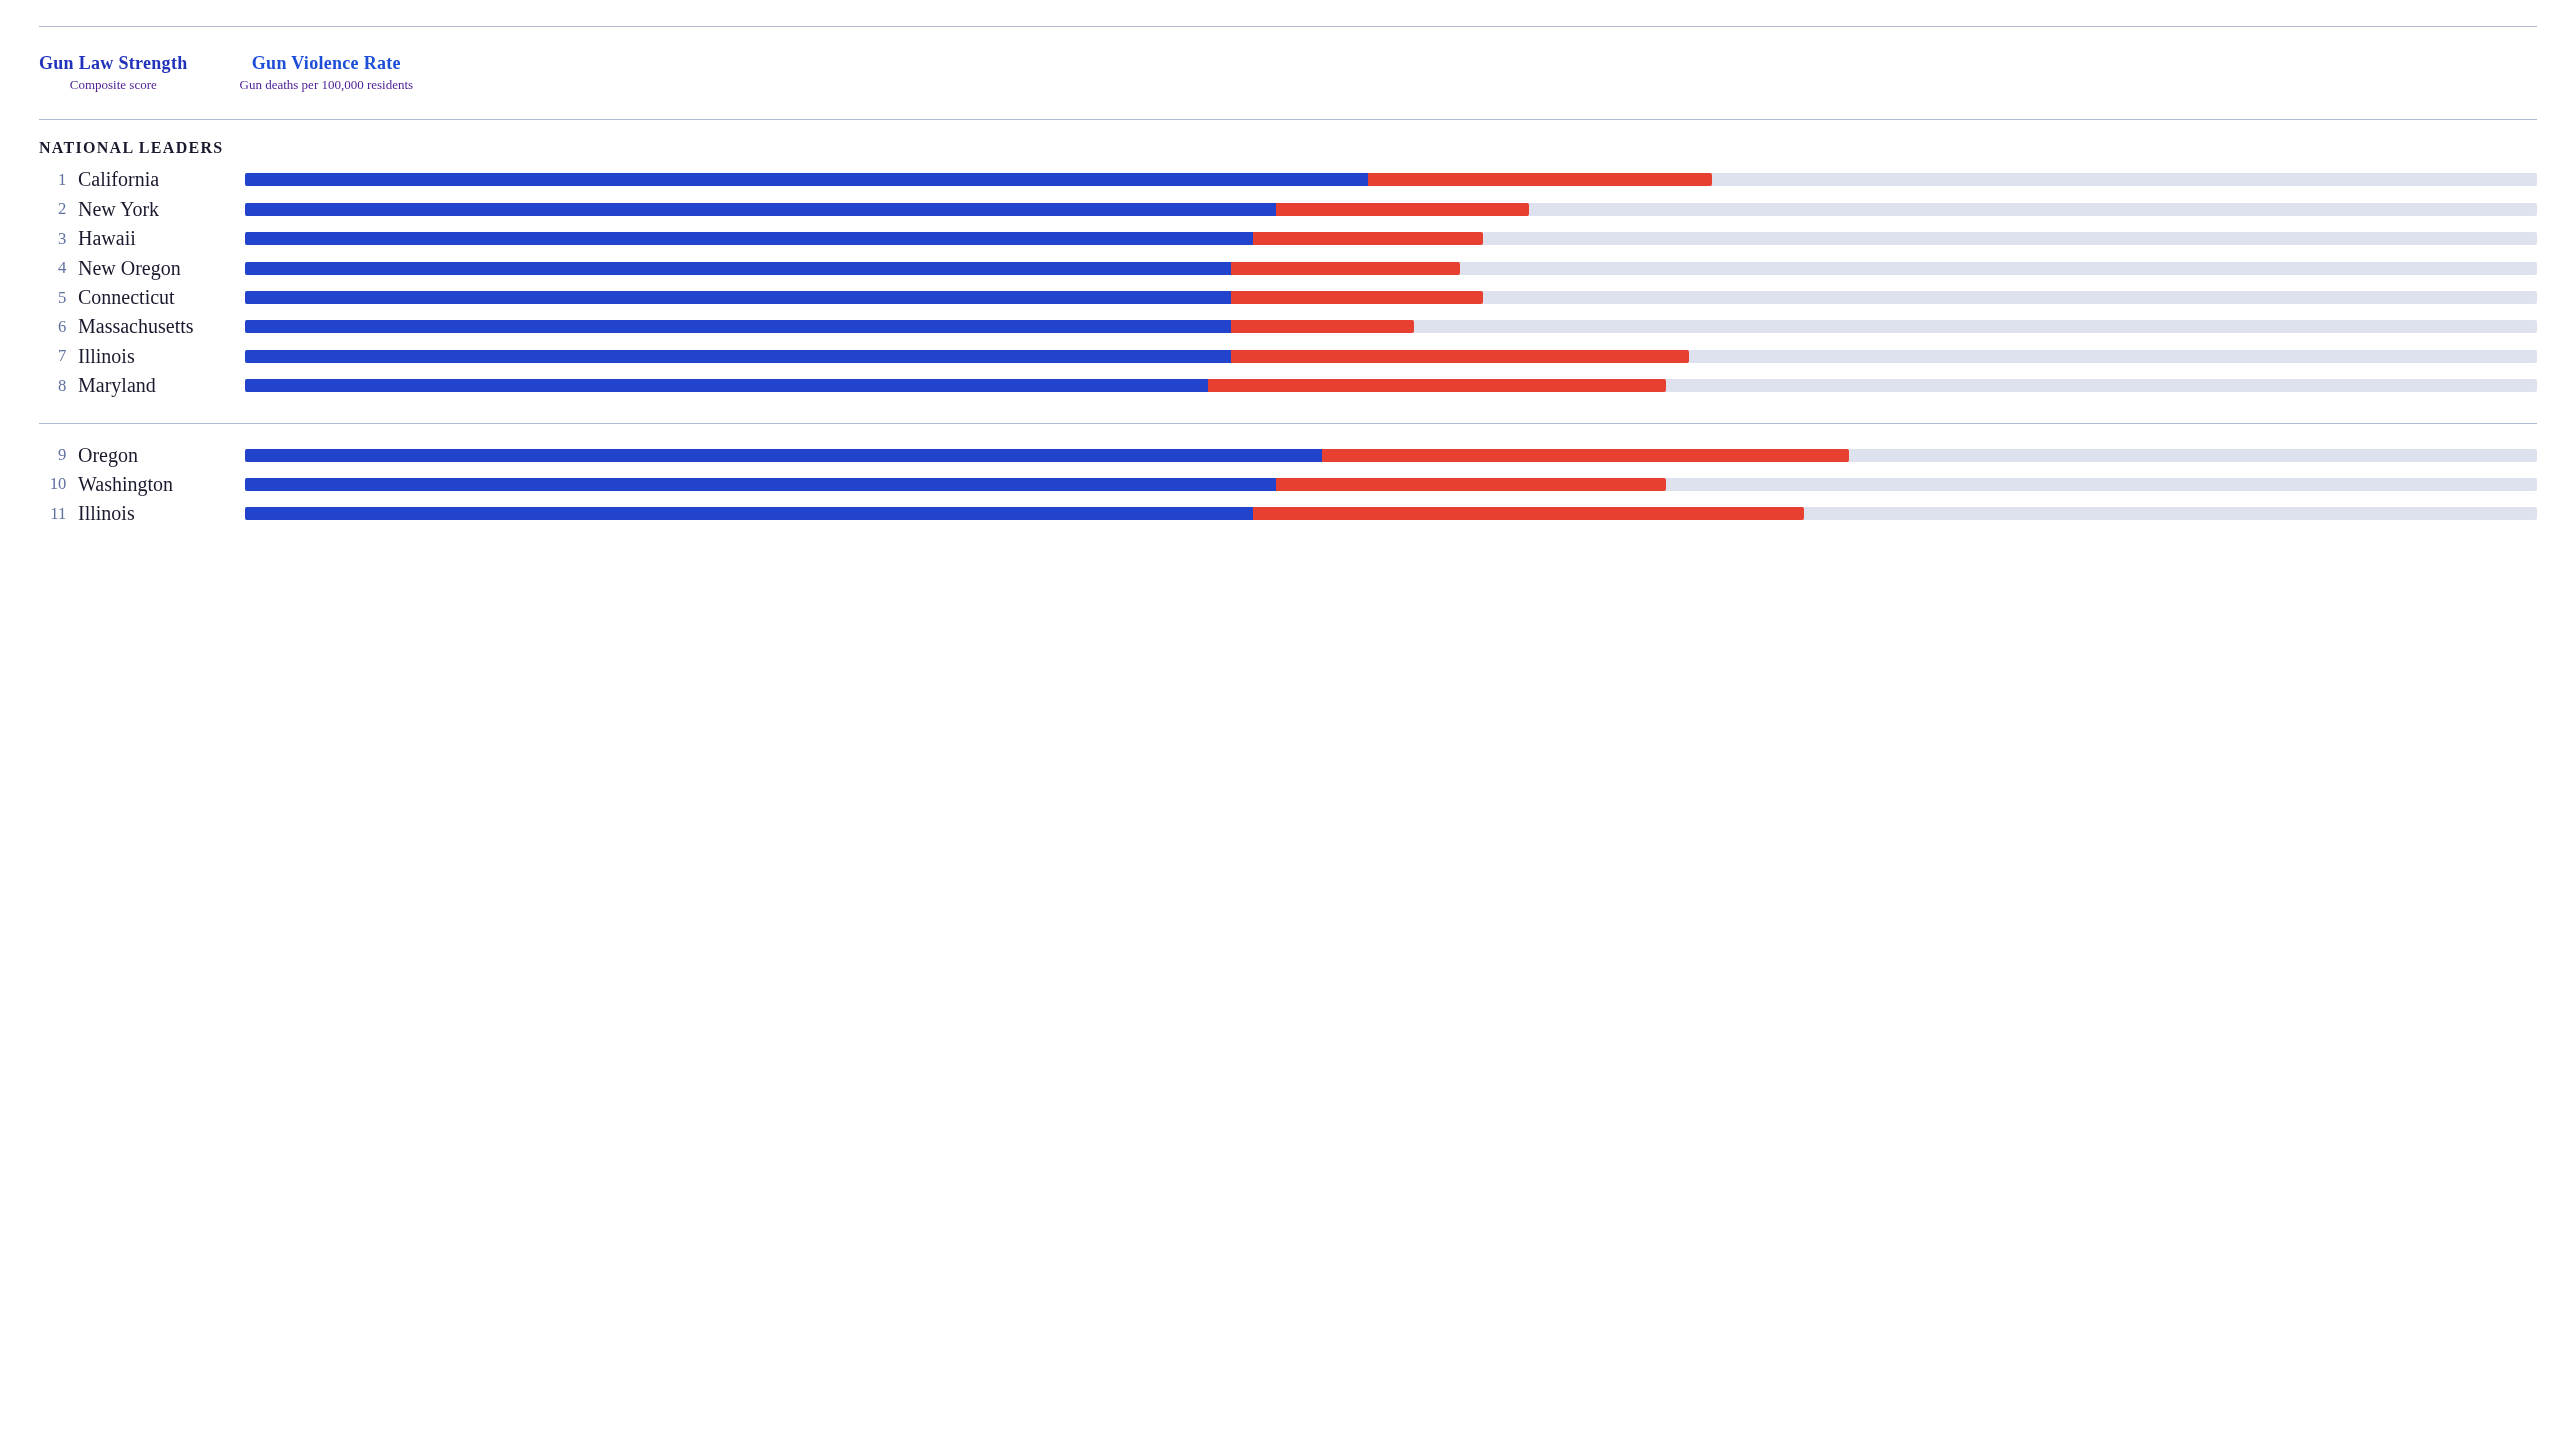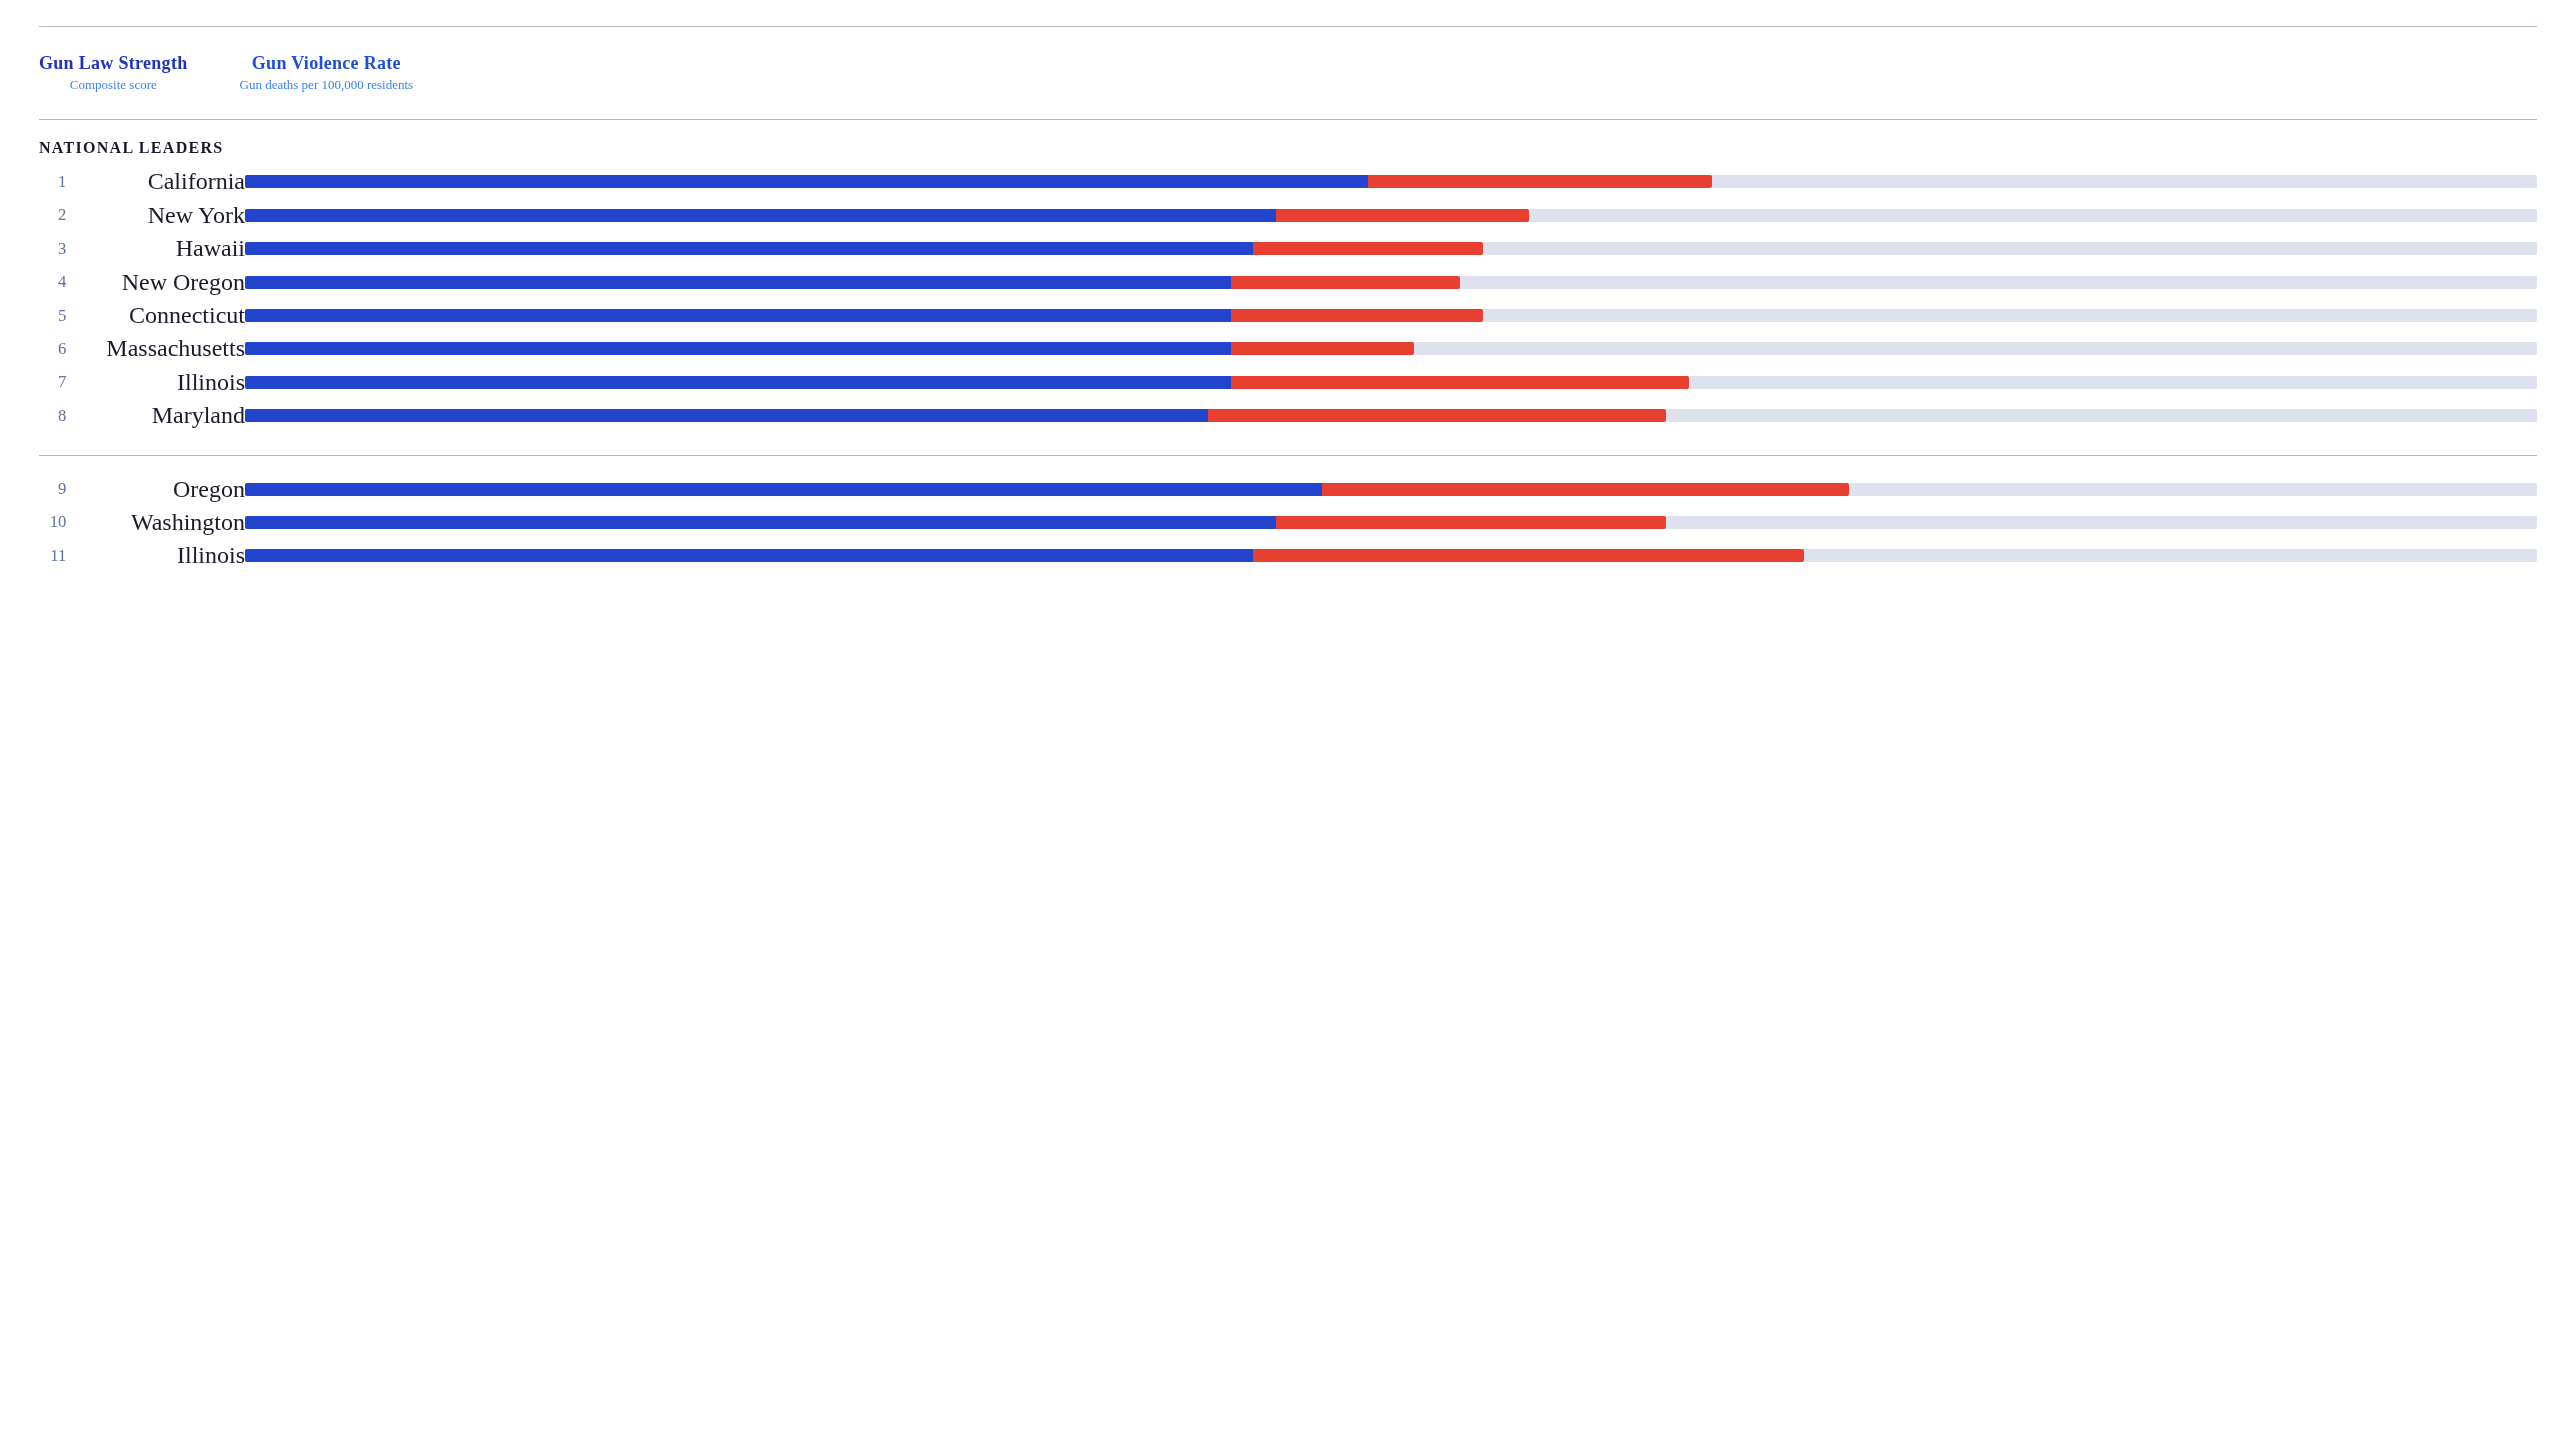--- a/index.html
+++ b/index.html
@@ -31,21 +31,21 @@
       font-size: 18px;
       font-weight: bold;
       letter-spacing: 0.3px;
     }
 
     .legend-title.blue { color: #2233bb; }
     .legend-title.red { color: #1d4ed8; }
 
     .legend-subtitle {
       font-size: 13px;
-      color: #3b82f6;
+      color: #4c1d95;
       margin-top: 2.6px;
     }
 
     .section-divider {
       border: none;
       border-top: 1px solid #b0b8d0;
       margin: 13px 0 19.3px 0;
     }
 
     .section-label {
@@ -72,24 +72,23 @@
       width: 39px;
       font-size: 16.7px;
       color: #6070a0;
       text-align: right;
       padding-right: 11.6px;
       flex-shrink: 0;
     }
 
     .state-name {
       width: 167px;
-      font-size: 24px;
+      font-size: 20px;
       color: #1a1a2e;
       flex-shrink: 0;
-      text-align: right;
     }
 
     .bar-container {
       flex: 1;
       position: relative;
       height: 20.6px;
       display: flex;
       align-items: center;
     }
 

